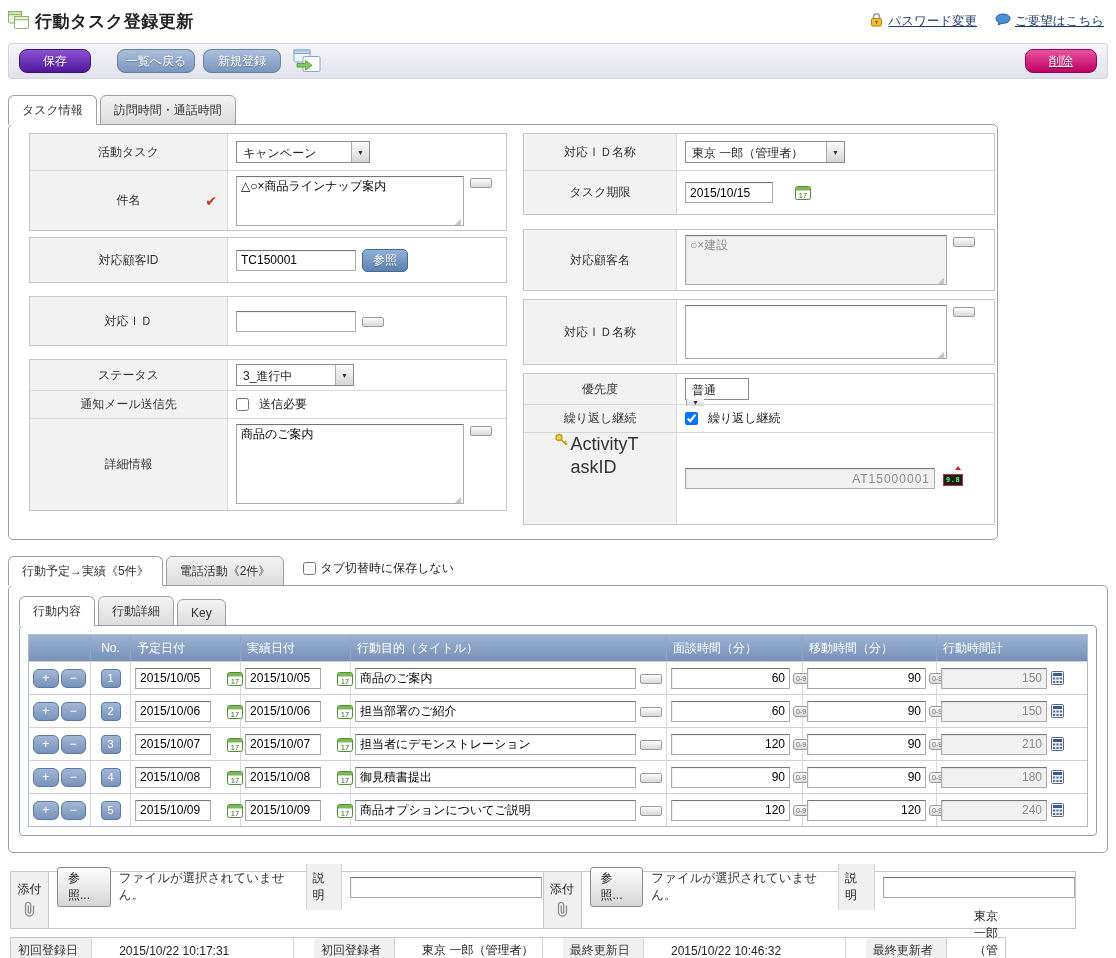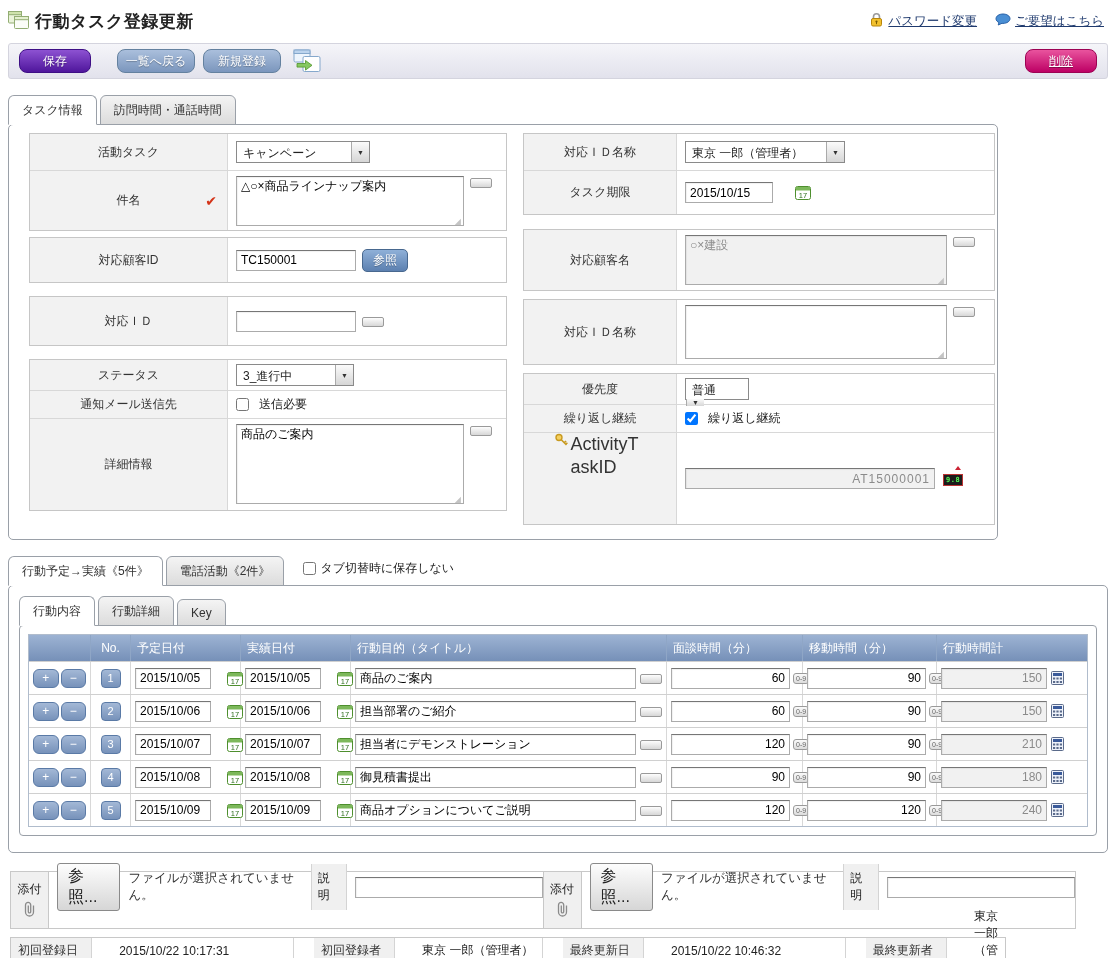--- a/index.html
+++ b/index.html
@@ -107,21 +107,21 @@
 
   
   .attach { display:flex; margin:18px 10px 0 10px; border:1px solid #c8c8c8; height:58px; width:1066px; }
   .attach-half { flex:1; display:flex; }
   .attach-half + .attach-half { border-left:1px solid #c8c8c8; }
   .attach-label { width:38px; background:#f0f0f0; border-right:1px solid #c8c8c8; display:flex; flex-direction:column;
                   align-items:center; justify-content:center; gap:3px; }
   .attach-body { flex:1; }
   .attach-top { display:flex; align-items:center; height:30px; padding-left:8px; gap:8px; }
   .browse-btn { background:linear-gradient(#fdfdfd,#d6d6d6); border:1px solid #8a8a8a; border-radius:3px;
-                padding:2px 10px; font-size:16px; color:#222; cursor:pointer; }
+                padding:2px 10px; font-size:12px; color:#222; cursor:pointer; }
   .nofile { font-size:12.5px; color:#333; }
   .desc-cell { background:#f0f0f0; border-left:1px solid #d4d4d4; border-right:1px solid #d4d4d4;
                height:46px; display:flex; align-items:center; padding:0 6px; }
   .desc-in { width:205px; }
 
   
   .audit { display:flex; margin:8px 10px 0 10px; border:1px solid #c8c8c8; height:27px; width:996px;gap:20px; }
   .audit > div { display:flex; align-items:center; padding:0 7px; border-right:1px solid #d4d4d4; }
   .audit > div:last-child { border-right:none; }
   .alabel { background:#f0f0f0; color:#333; }

